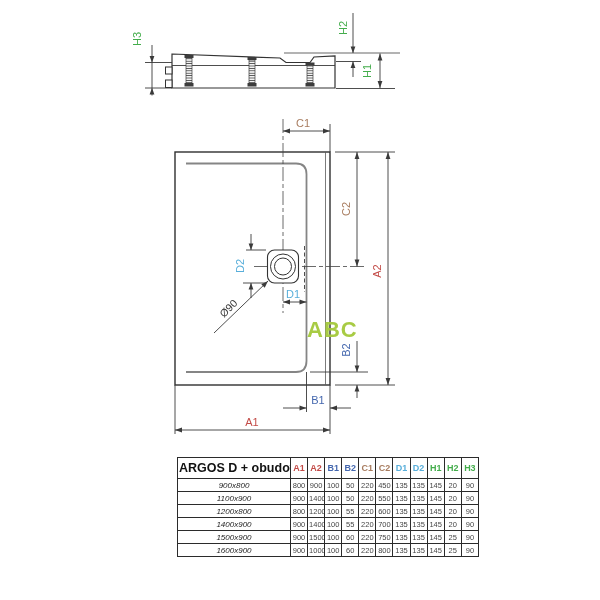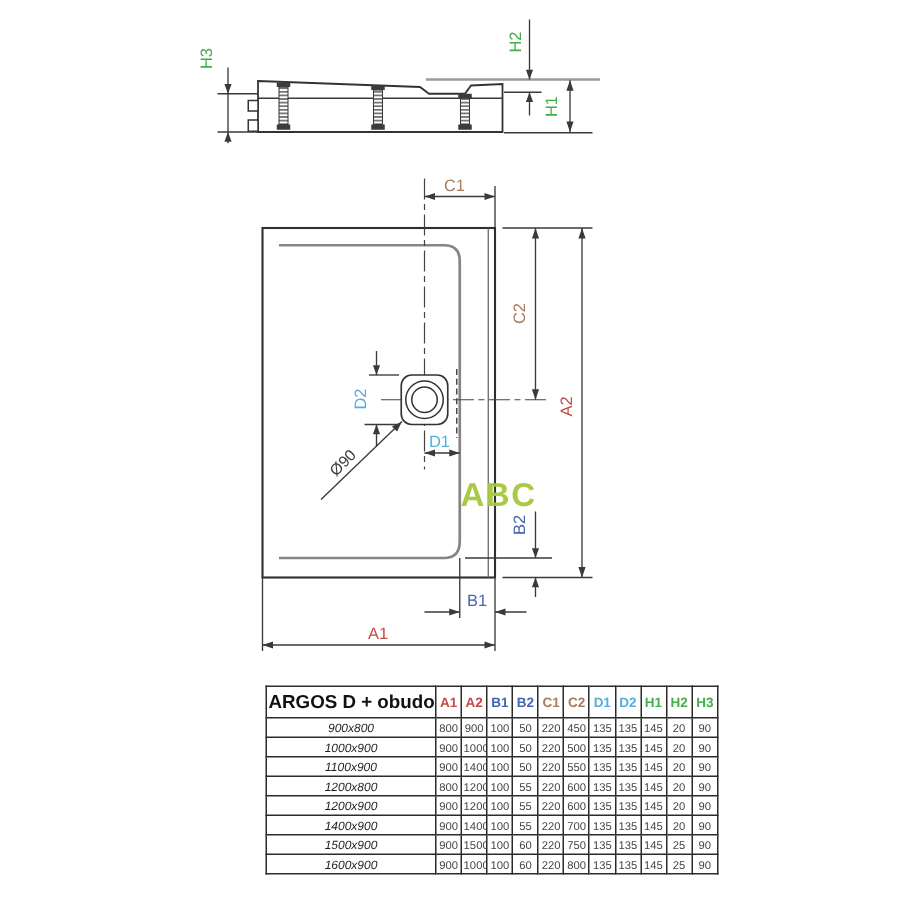--- a/index.html
+++ b/index.html
@@ -213,34 +213,20 @@
           <td class="value-cell">50</td>
           <td class="value-cell">220</td>
           <td class="value-cell">450</td>
           <td class="value-cell">135</td>
           <td class="value-cell">135</td>
           <td class="value-cell">145</td>
           <td class="value-cell">20</td>
           <td class="value-cell">90</td>
         </tr>
         <tr>
-          <td class="size-cell">1000x900</td>
-          <td class="value-cell">900</td>
-          <td class="value-cell">1000</td>
-          <td class="value-cell">100</td>
-          <td class="value-cell">50</td>
-          <td class="value-cell">220</td>
-          <td class="value-cell">500</td>
-          <td class="value-cell">135</td>
-          <td class="value-cell">135</td>
-          <td class="value-cell">145</td>
-          <td class="value-cell">20</td>
-          <td class="value-cell">90</td>
-        </tr>
-        <tr>
           <td class="size-cell">1100x900</td>
           <td class="value-cell">900</td>
           <td class="value-cell">1400</td>
           <td class="value-cell">100</td>
           <td class="value-cell">50</td>
           <td class="value-cell">220</td>
           <td class="value-cell">550</td>
           <td class="value-cell">135</td>
           <td class="value-cell">135</td>
           <td class="value-cell">145</td>
@@ -255,34 +241,20 @@
           <td class="value-cell">55</td>
           <td class="value-cell">220</td>
           <td class="value-cell">600</td>
           <td class="value-cell">135</td>
           <td class="value-cell">135</td>
           <td class="value-cell">145</td>
           <td class="value-cell">20</td>
           <td class="value-cell">90</td>
         </tr>
         <tr>
-          <td class="size-cell">1200x900</td>
-          <td class="value-cell">900</td>
-          <td class="value-cell">1200</td>
-          <td class="value-cell">100</td>
-          <td class="value-cell">55</td>
-          <td class="value-cell">220</td>
-          <td class="value-cell">600</td>
-          <td class="value-cell">135</td>
-          <td class="value-cell">135</td>
-          <td class="value-cell">145</td>
-          <td class="value-cell">20</td>
-          <td class="value-cell">90</td>
-        </tr>
-        <tr>
           <td class="size-cell">1400x900</td>
           <td class="value-cell">900</td>
           <td class="value-cell">1400</td>
           <td class="value-cell">100</td>
           <td class="value-cell">55</td>
           <td class="value-cell">220</td>
           <td class="value-cell">700</td>
           <td class="value-cell">135</td>
           <td class="value-cell">135</td>
           <td class="value-cell">145</td>

